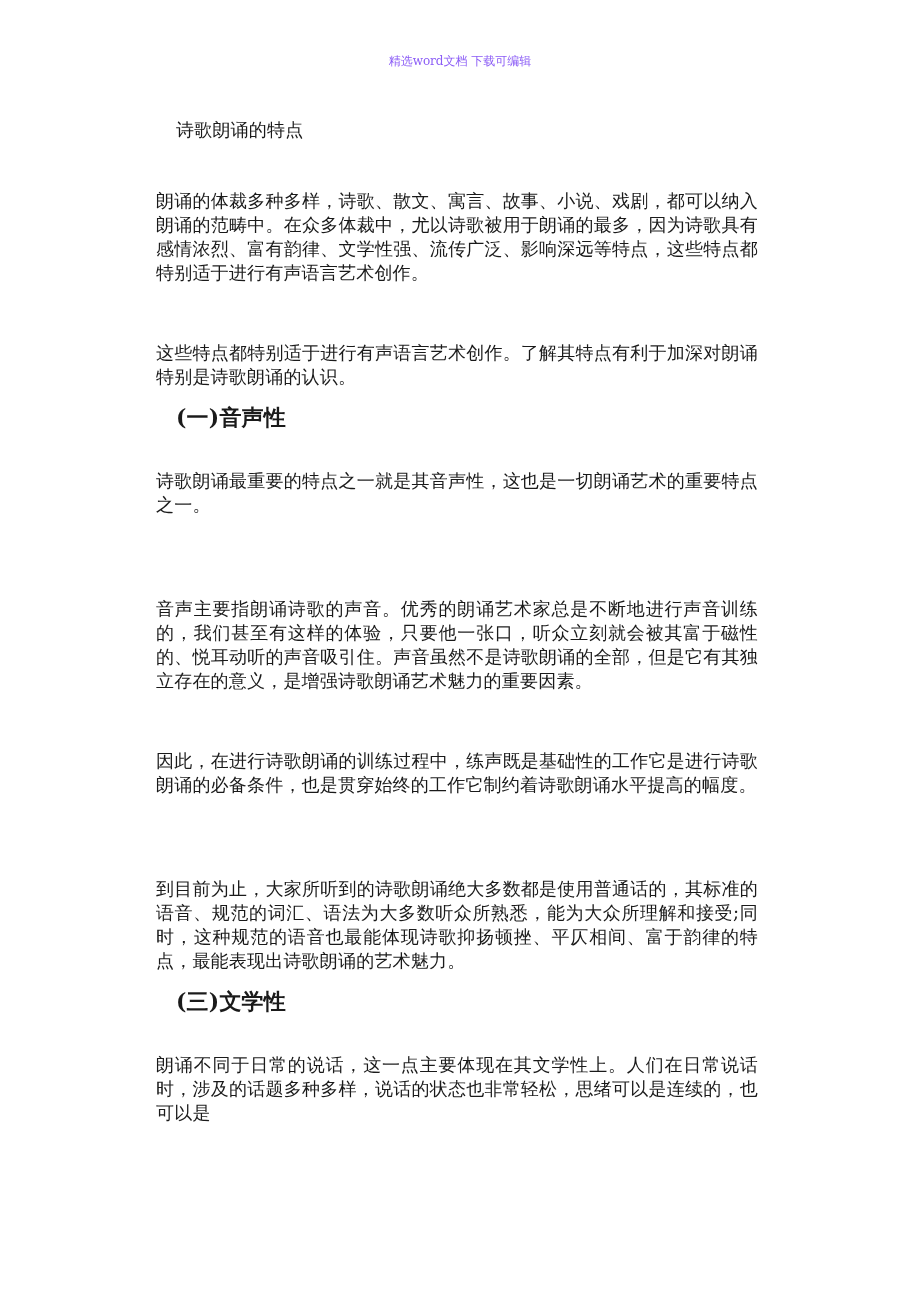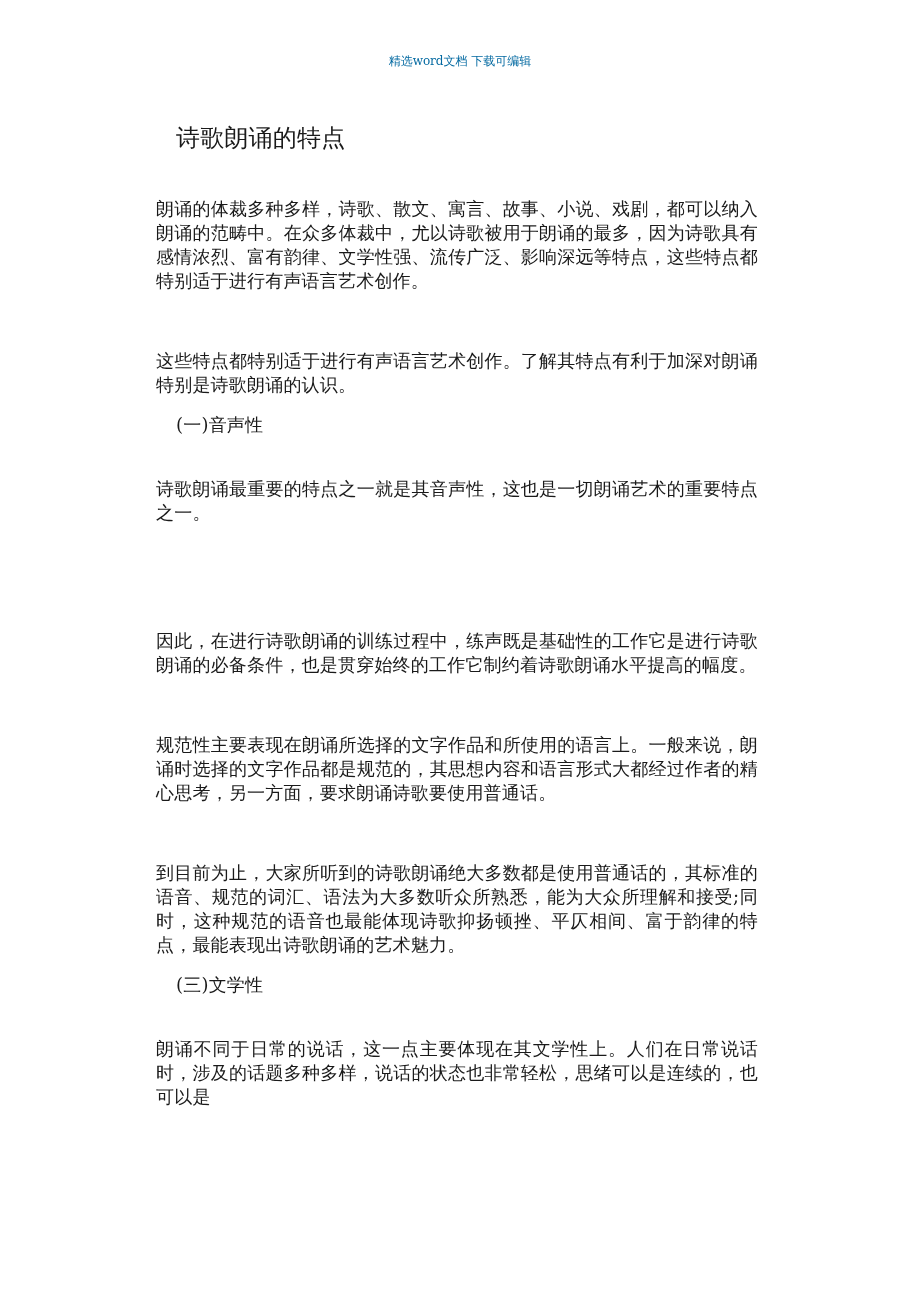--- a/index.html
+++ b/index.html
@@ -15,51 +15,51 @@
       font-family: "DejaVu Serif", "Liberation Serif", serif;
       color: #1a1a1a;
     }
     .page-header {
       position: absolute;
       top: 53px;
       left: 0;
       width: 920px;
       text-align: center;
       font-size: 12px;
-      color: #0369a1;
+      color: #8b5cf6;
       line-height: 16px;
     }
     .content {
       position: absolute;
       top: 110px;
       left: 140px;
       width: 634px;
       font-size: 18px;
       line-height: 24px;
       letter-spacing: 0.2px;
     }
     .doc-title {
-      margin: 16px 0 0 36px;
-      font-size: 24px;
+      margin: 8px 0 0 36px;
+      font-size: 18px;
       font-weight: normal;
       line-height: 24px;
       height: 24px;
     }
     .gap {
       height: 24px;
     }
     .para {
       margin: 16px;
       text-align: justify;
       text-justify: inter-ideograph;
     }
     .section-heading {
       margin: 0 0 0 36px;
-      font-size: 18px;
-      font-weight: normal;
+      font-size: 22px;
+      font-weight: bold;
       line-height: 24px;
     }
     .first-gap { height: 31px; }
   </style>
 </head>
 <body>
 
 <div class="page-header">精选word文档 下载可编辑</div>
 
 <div class="content">
@@ -71,26 +71,26 @@
 
   <p class="para">这些特点都特别适于进行有声语言艺术创作。了解其特点有利于加深对朗诵特别是诗歌朗诵的认识。</p>
   <h2 class="section-heading">(一)音声性</h2>
   <div class="gap"></div>
 
   <p class="para">诗歌朗诵最重要的特点之一就是其音声性，这也是一切朗诵艺术的重要特点之一。</p>
   <div class="gap"></div>
 
   <div class="gap"></div>
 
+  <p class="para">音声主要指朗诵诗歌的声音。优秀的朗诵艺术家总是不断地进行声音训练的，我们甚至有这样的体验，只要他一张口，听众立刻就会被其富于磁性的、悦耳动听的声音吸引住。声音虽然不是诗歌朗诵的全部，但是它有其独立存在的意义，是增强诗歌朗诵艺术魅力的重要因素。</p>
   <div class="gap"></div>
 
   <p class="para">因此，在进行诗歌朗诵的训练过程中，练声既是基础性的工作它是进行诗歌朗诵的必备条件，也是贯穿始终的工作它制约着诗歌朗诵水平提高的幅度。</p>
   <div class="gap"></div>
 
-  <p class="para">规范性主要表现在朗诵所选择的文字作品和所使用的语言上。一般来说，朗诵时选择的文字作品都是规范的，其思想内容和语言形式大都经过作者的精心思考，另一方面，要求朗诵诗歌要使用普通话。</p>
   <div class="gap"></div>
 
   <p class="para">到目前为止，大家所听到的诗歌朗诵绝大多数都是使用普通话的，其标准的语音、规范的词汇、语法为大多数听众所熟悉，能为大众所理解和接受;同时，这种规范的语音也最能体现诗歌抑扬顿挫、平仄相间、富于韵律的特点，最能表现出诗歌朗诵的艺术魅力。</p>
   <h2 class="section-heading">(三)文学性</h2>
   <div class="gap"></div>
 
   <p class="para">朗诵不同于日常的说话，这一点主要体现在其文学性上。人们在日常说话时，涉及的话题多种多样，说话的状态也非常轻松，思绪可以是连续的，也可以是</p>
 </div>
 
 </body></html>

